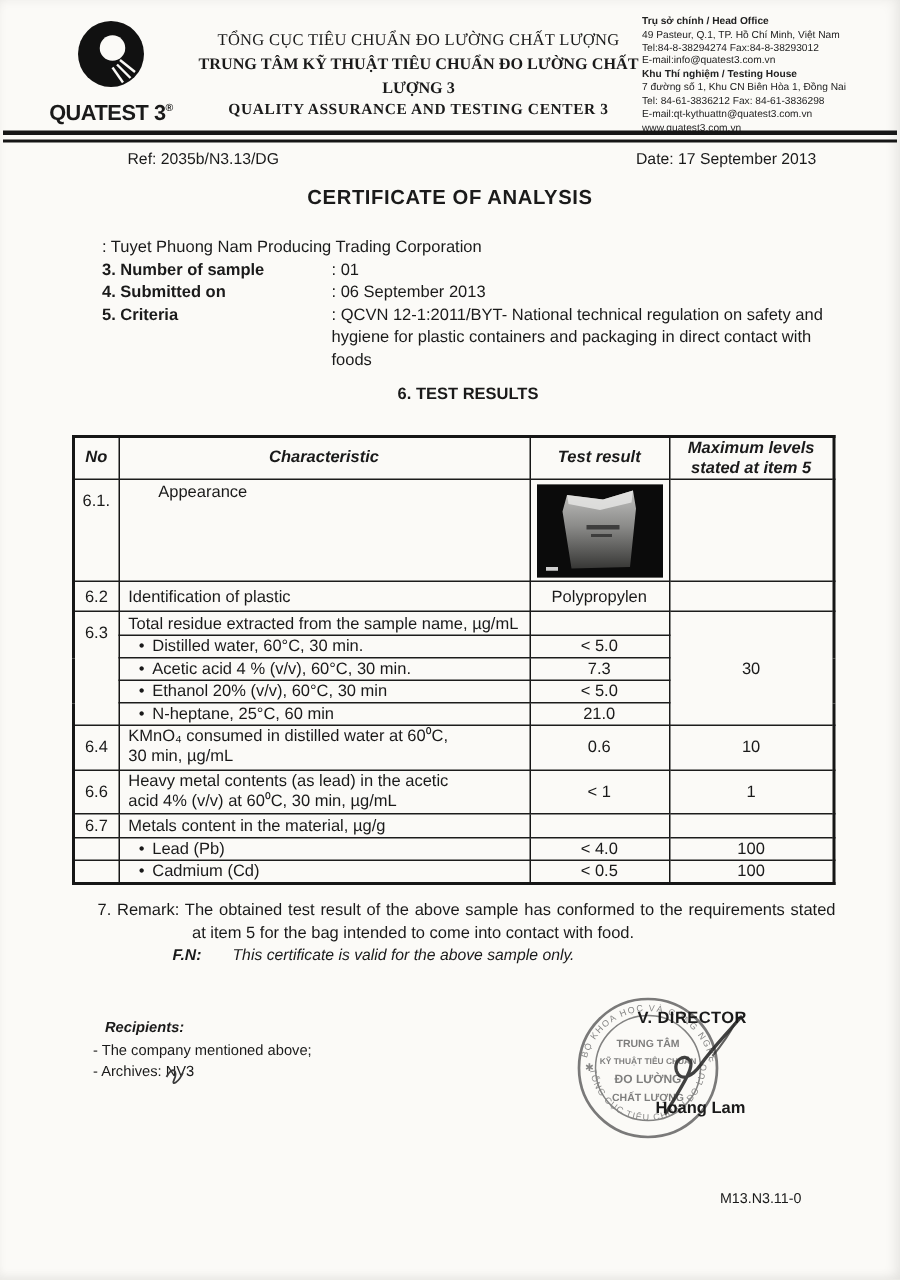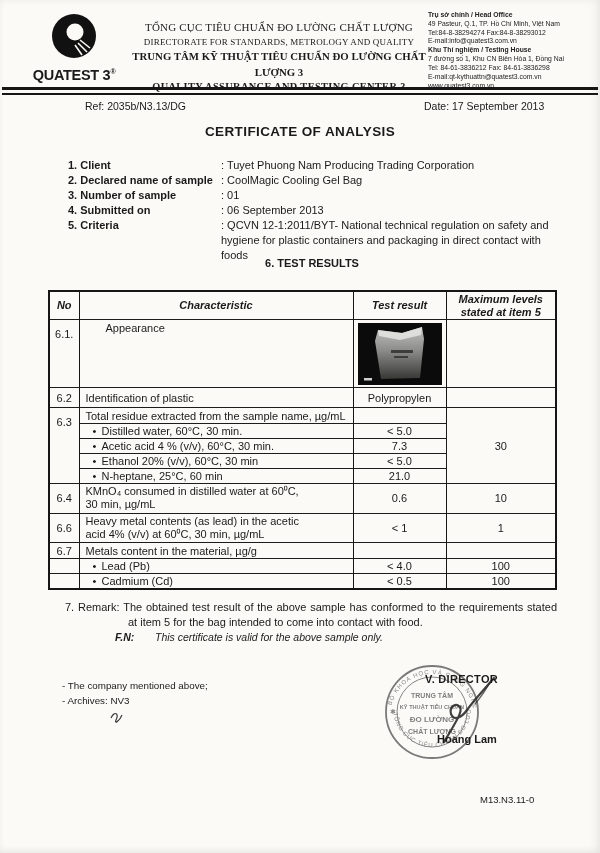--- a/index.html
+++ b/index.html
@@ -80,21 +80,20 @@
         <line x1="36" y1="28" x2="46" y2="36"></line>
         <line x1="34" y1="31" x2="43" y2="40"></line>
         <line x1="31" y1="33" x2="38" y2="43"></line>
       </g>
     </svg>
     <div class="logo-text"><span>QUATEST 3</span><sup>®</sup></div>
   </div>
 
   <div class="org-block">
     <div class="org-l1">TỔNG CỤC TIÊU CHUẨN ĐO LƯỜNG CHẤT LƯỢNG</div>
-    <div class="org-l2">DIRECTORATE FOR STANDARDS, METROLOGY AND QUALITY</div>
     <div class="org-l3">TRUNG TÂM KỸ THUẬT TIÊU CHUẨN ĐO LƯỜNG CHẤT LƯỢNG 3</div>
     <div class="org-l4">QUALITY ASSURANCE AND TESTING CENTER 3</div>
   </div>
 
   <div class="contact-block">
     <div class="b">Trụ sở chính / Head Office</div>
     <div>49 Pasteur, Q.1, TP. Hồ Chí Minh, Việt Nam</div>
     <div>Tel:84-8-38294274    Fax:84-8-38293012</div>
     <div>E-mail:info@quatest3.com.vn</div>
     <div class="b">Khu Thí nghiệm / Testing House</div>
@@ -108,26 +107,21 @@
   <div class="rule-thin"></div>
 
   <div class="refline">
     <span class="ref">Ref: 2035b/N3.13/DG</span>
     <span class="date">Date: 17 September 2013</span>
   </div>
   <div class="doc-title">CERTIFICATE OF ANALYSIS</div>
 
   <div class="info">
     <div class="info-row">
-      <span class="info-label">1. Client</span>
       <span class="info-value">: Tuyet Phuong Nam Producing Trading Corporation</span>
-    </div>
-    <div class="info-row">
-      <span class="info-label">2. Declared name of sample</span>
-      <span class="info-value">: CoolMagic Cooling Gel Bag</span>
     </div>
     <div class="info-row">
       <span class="info-label">3. Number of sample</span>
       <span class="info-value">: 01</span>
     </div>
     <div class="info-row">
       <span class="info-label">4. Submitted on</span>
       <span class="info-value">: 06 September 2013</span>
     </div>
     <div class="info-row">
@@ -249,20 +243,21 @@
     </table>
 
   <p class="remark"><span class="lbl">7. Remark:</span><span> The obtained test result of the above sample has conformed to the requirements stated at item 5 for the bag intended to come into contact with food.</span></p>
 
   <div class="footnote">
     <span class="lbl">F.N:</span>
     <span>This certificate is valid for the above sample only.</span>
   </div>
 
   <div class="recipients">
+    <div class="title">Recipients:</div>
     <div>- The company mentioned above;</div>
     <div>- Archives: NV3</div>
   </div>
   <svg class="squiggle" width="18" height="18" viewBox="0 0 18 18">
     <path d="M3 10 C7 2 11 6 8 12 C6 16 11 14 14 7" stroke="#3a3a3a" stroke-width="1.2" fill="none"></path>
   </svg>
 
   <svg class="stamp-svg" width="130" height="130" viewBox="0 0 130 130">
     <defs>
       <path id="arcTop" d="M 18 66 A 42 42 0 0 1 102 66"></path>

